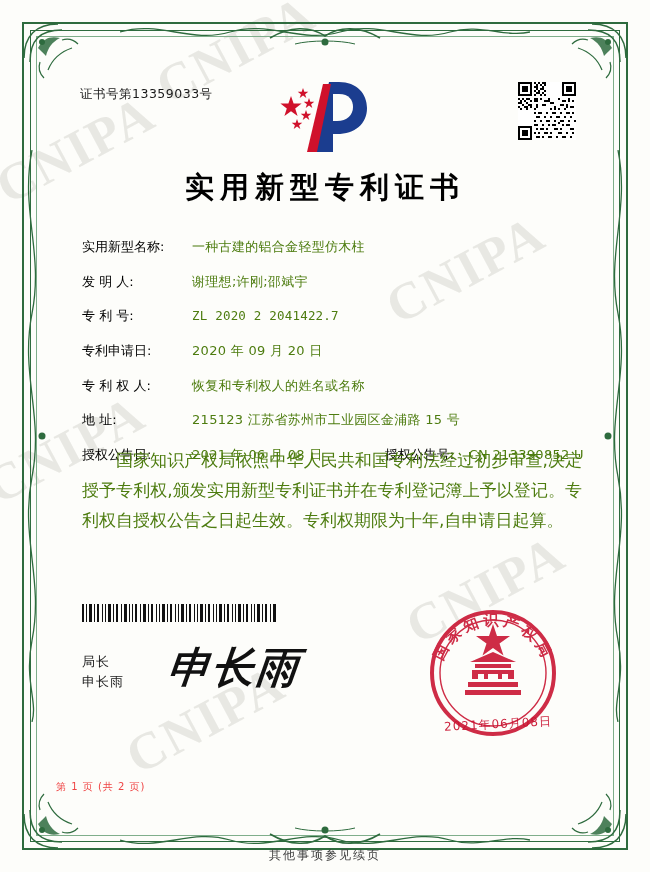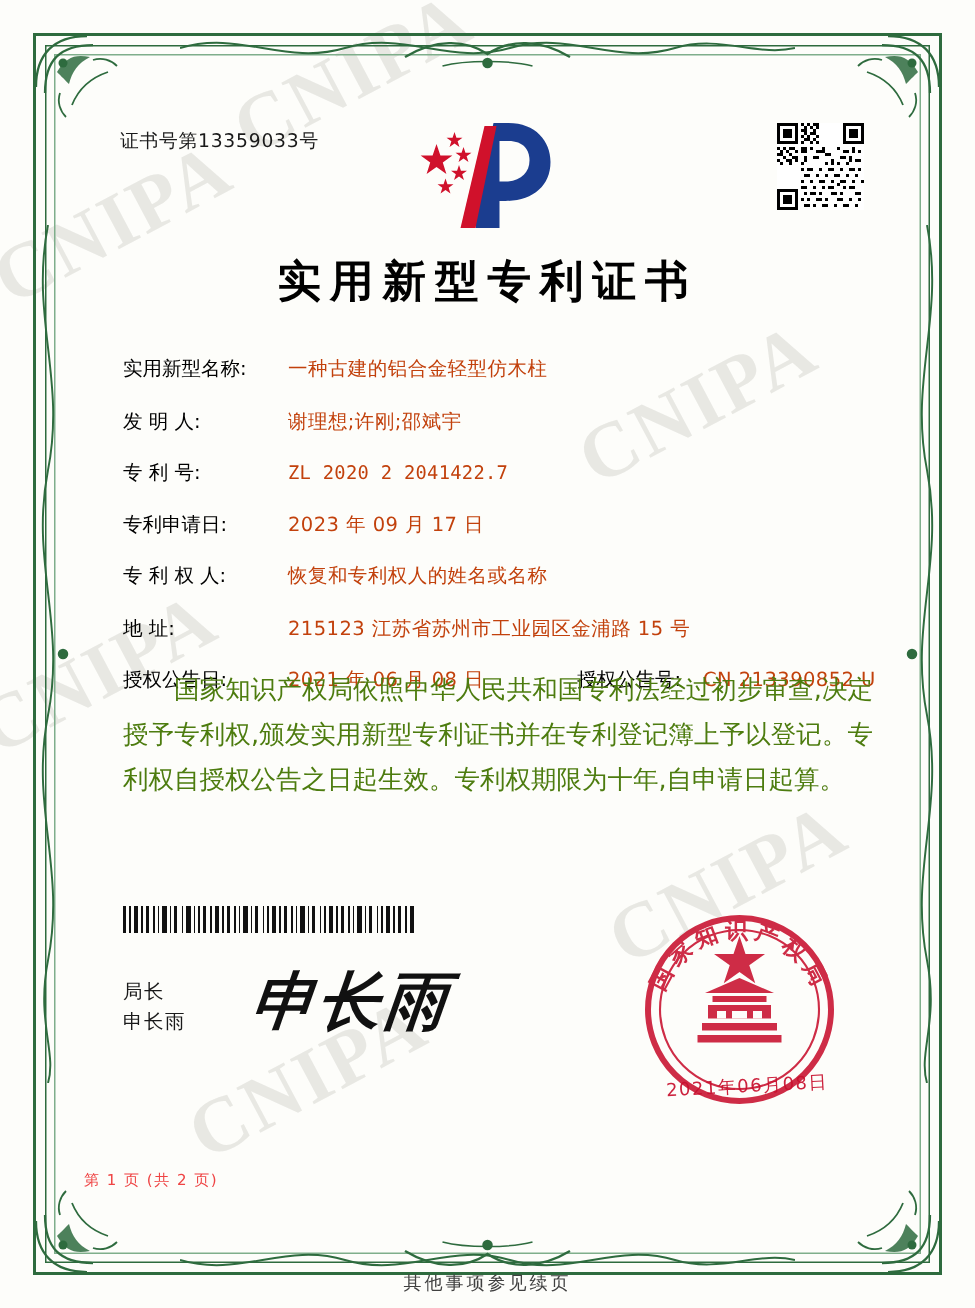--- a/index.html
+++ b/index.html
@@ -81,21 +81,21 @@
   }
 
   .fields{position:absolute;left:26px;right:10px;top:184px;font-size:13px;line-height:1;}
   .row{display:flex;align-items:baseline;margin-bottom:21.5px;}
   .lbl{
     width:110px;flex:0 0 110px;
     font-size:13px;
     letter-spacing:0px;
     color:#000;
   }
-  .val{font-size:13px;color:#c2410c;letter-spacing:.3px;}
+  .val{font-size:13px;color:#4d7c0f;letter-spacing:.3px;}
   .val.mono{font-family:"DejaVu Sans Mono","Liberation Mono",monospace;letter-spacing:.2px;font-size:12.5px;}
   .row-split{display:flex;align-items:baseline;}
   .row-split .seg2{margin-left:38px;display:flex;align-items:baseline;}
   .row-split .seg2 .lbl{width:84px;flex:0 0 84px;margin-left:24px;}
 
   .para{
     position:absolute;left:26px;right:12px;top:390px;
     font-size:17px;line-height:1.75;
     text-align:justify;
     color:#4d7c0f;
@@ -400,21 +400,21 @@
     <div class="row">
       <span class="lbl">发  明  人:</span>
       <span class="val">谢理想;许刚;邵斌宇</span>
     </div>
     <div class="row">
       <span class="lbl">专  利  号:</span>
       <span class="val mono">ZL 2020 2 2041422.7</span>
     </div>
     <div class="row">
       <span class="lbl">专利申请日:</span>
-      <span class="val">2023 年 09 月 17 日</span>
+      <span class="val">2020 年 09 月 20 日</span>
     </div>
     <div class="row">
       <span class="lbl">专 利 权 人:</span>
       <span class="val">恢复和专利权人的姓名或名称</span>
     </div>
     <div class="row">
       <span class="lbl">地      址:</span>
       <span class="val">215123  江苏省苏州市工业园区金浦路 15 号</span>
     </div>
     <div class="row row-split">

